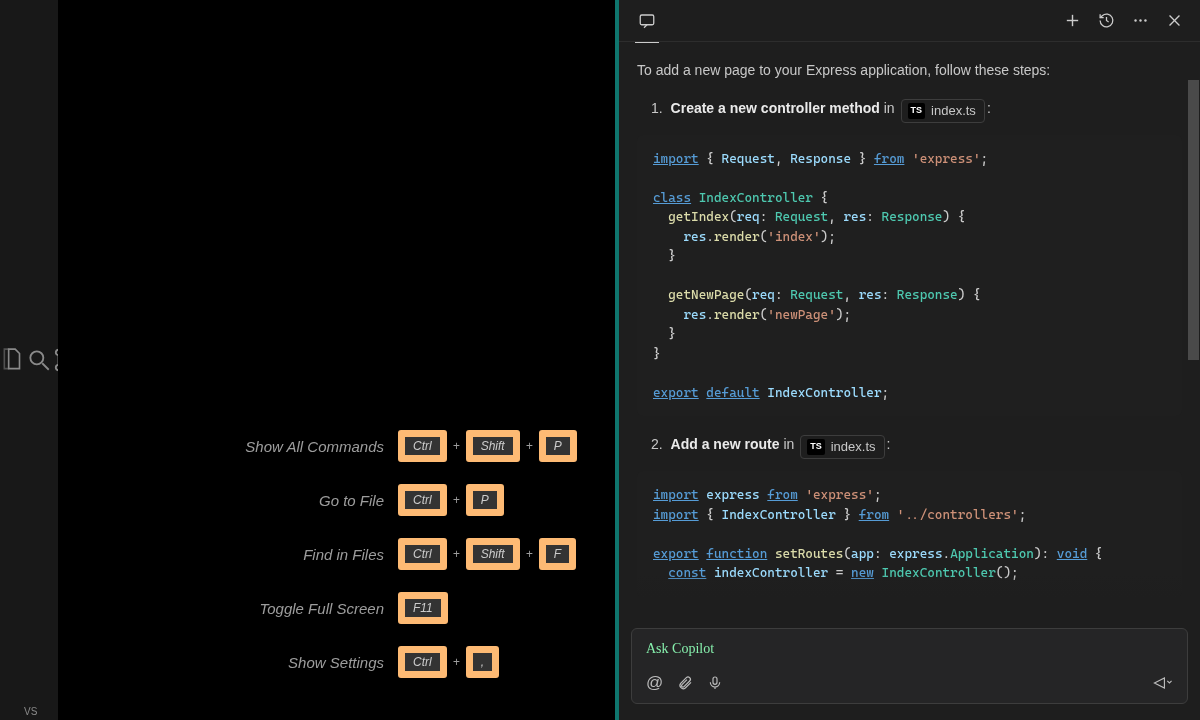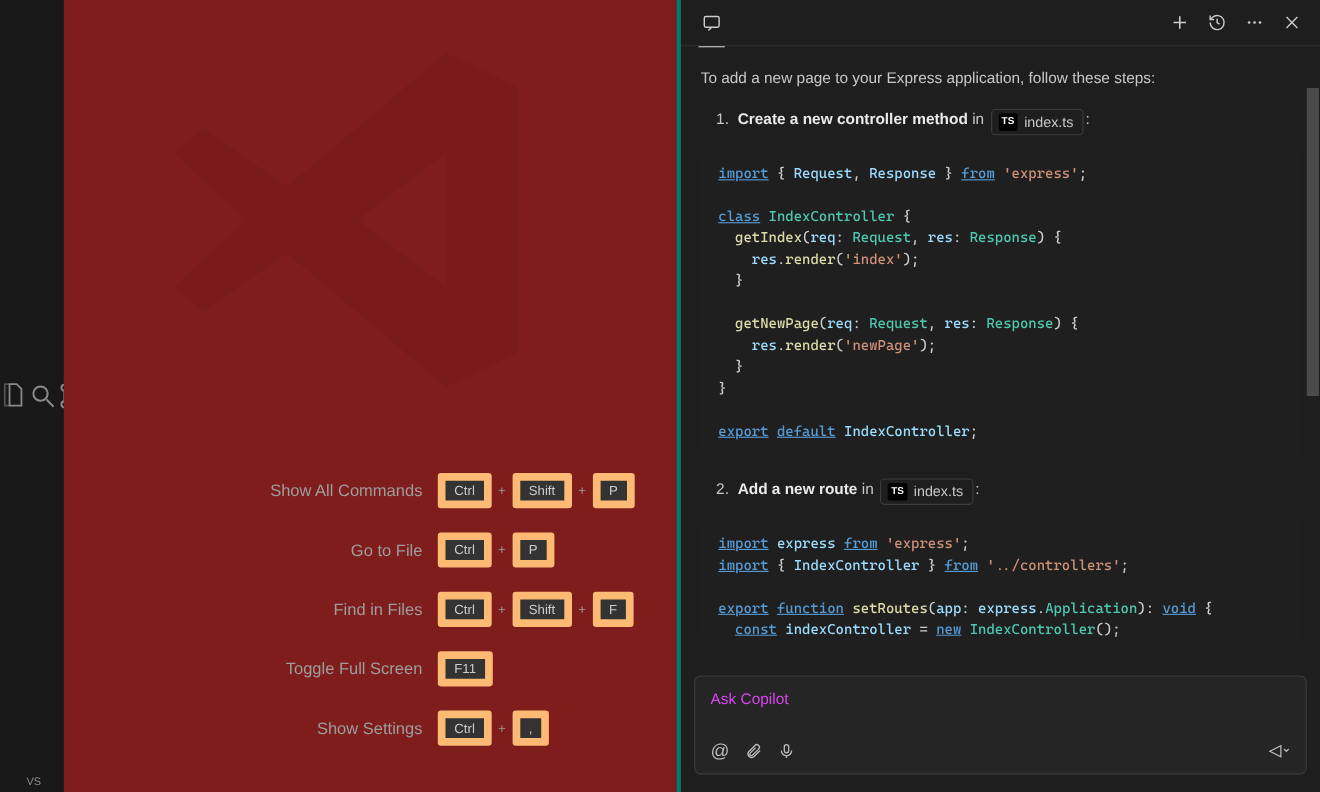--- a/index.html
+++ b/index.html
@@ -40,25 +40,26 @@
     .vs-badge {
       font-size: 10px;
       color: #8a8a8a;
       text-transform: uppercase;
       position: absolute;
       bottom: 3px;
       left: 24px;
     }
     .editor-area {
       flex: 1;
-      background: #7f1d1d;
+      background: #000000;
       position: relative;
       display: flex;
       align-items: center;
       justify-content: center;
+      font-style: italic;
     }
     .watermark-logo {
       position: absolute;
       top: 10px;
       left: 70px;
       width: 380px;
       height: 380px;
       opacity: 0.04;
     }
     .welcome-shortcuts {
@@ -199,23 +200,24 @@
       display: block;
     }
     .chat-input-box {
       margin: 10px 12px 16px 12px;
       background: #252526;
       border: 1px solid #3d3d3d;
       border-radius: 6px;
       padding: 12px 14px 10px 14px;
     }
     .chat-input-placeholder {
-      color: #d946ef;
+      color: #86efac;
       font-size: 14px;
-      margin-bottom: 30px;
+      margin-bottom: 16px;
+      font-family: Liberation Serif, serif;
     }
     .chat-input-toolbar {
       display: flex;
       align-items: center;
       gap: 14px;
       color: #bbbbbb;
     }
     .chat-input-toolbar .tool { cursor: pointer; display:flex; align-items:center; }
     .chat-input-toolbar .spacer { flex: 1; }
     .code-block.fade {

